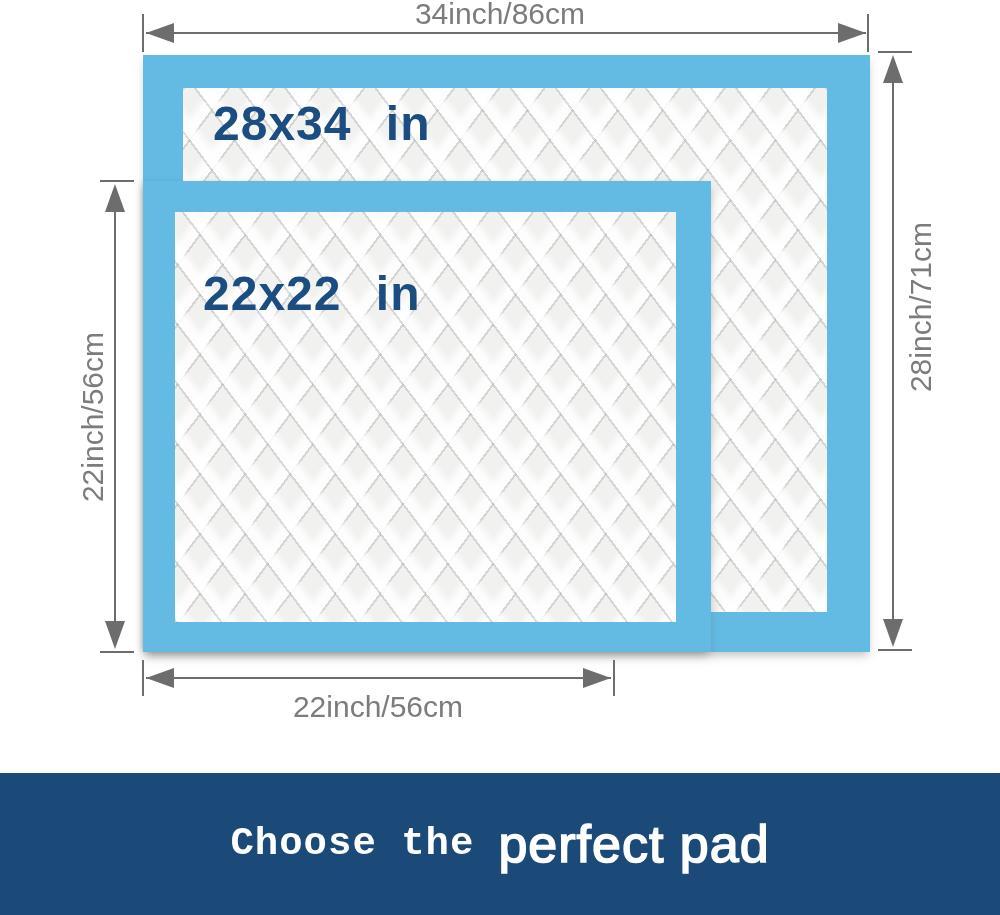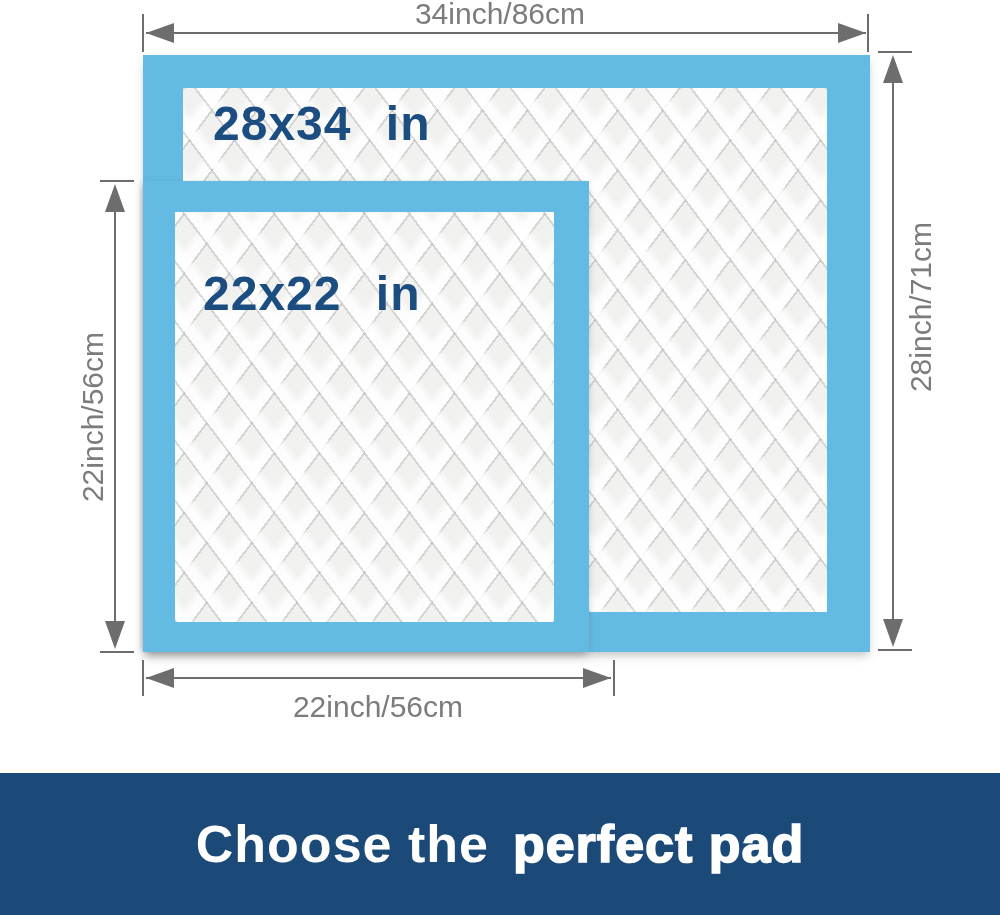--- a/index.html
+++ b/index.html
@@ -12,21 +12,21 @@
     --banner-text:#ffffff;
   }
   *{margin:0;padding:0;box-sizing:border-box;}
   html,body{background:#ffffff;}
   body{font-family:"Liberation Sans", sans-serif;}
   .stage{position:relative;width:1000px;height:915px;background:#ffffff;overflow:hidden;}
 
   
   .pad{position:absolute;background:var(--pad-blue);box-shadow:0 5px 9px -2px rgba(110,110,110,.45);}
   .pad-large{left:143px;top:55px;width:727px;height:597px;}
-  .pad-small{left:143px;top:181px;width:446px;height:471px;box-shadow:0 5px 9px -2px rgba(110,110,110,.5), -3px 0 5px -2px rgba(90,90,90,.25);}
+  .pad-small{left:143px;top:181px;width:568px;height:471px;box-shadow:0 5px 9px -2px rgba(110,110,110,.5), -3px 0 5px -2px rgba(90,90,90,.25);}
   .quilt{
     position:absolute;
     background-color:var(--quilt-base);
     background-image:
       repeating-linear-gradient(53deg,  rgba(168,168,168,.38) 0 2px, rgba(255,255,255,.85) 2px 10px, rgba(255,255,255,0) 18px 36px),
       repeating-linear-gradient(-53deg, rgba(168,168,168,.38) 0 2px, rgba(255,255,255,.85) 2px 10px, rgba(255,255,255,0) 18px 36px);
   }
   .quilt-large{inset:33px 43px 40px 40px;}
   .quilt-small{inset:31px 35px 30px 32px;}
   .size-label{
@@ -93,25 +93,25 @@
   .bottom-ah-e{left:583px;top:668px;}
 
   
   .banner{
     position:absolute;left:0;top:773px;width:1000px;height:142px;
     background:var(--banner-bg);
     display:flex;align-items:center;justify-content:center;gap:24px;
   }
   .banner-prefix{
     color:var(--banner-text);
-    font-size:52px;font-weight:bold;letter-spacing:1px;
+    font-size:39px;font-weight:bold;letter-spacing:1px;font-family:Liberation Mono, monospace;
   }
   .banner-strong{
     color:var(--banner-text);
-    font-size:52px;font-weight:bold;letter-spacing:1px;
+    font-size:52px;font-weight:normal;letter-spacing:1px;
     -webkit-text-stroke:1.6px var(--banner-text);
   }
 </style>
 </head>
 <body>
 
 <div class="stage">
 
   <div class="pad pad-large">
     <div class="quilt quilt-large">

